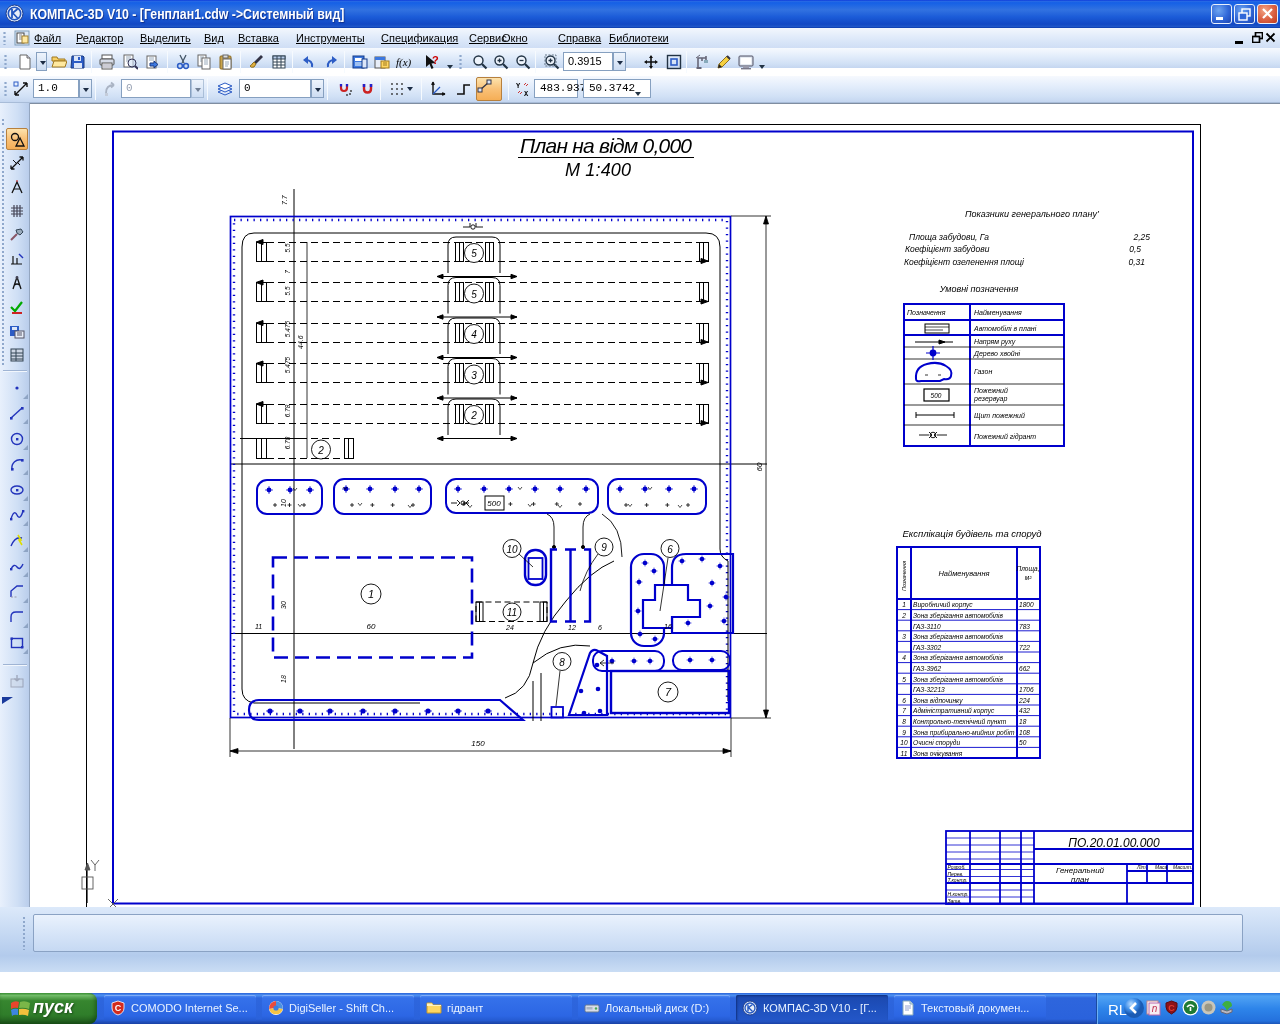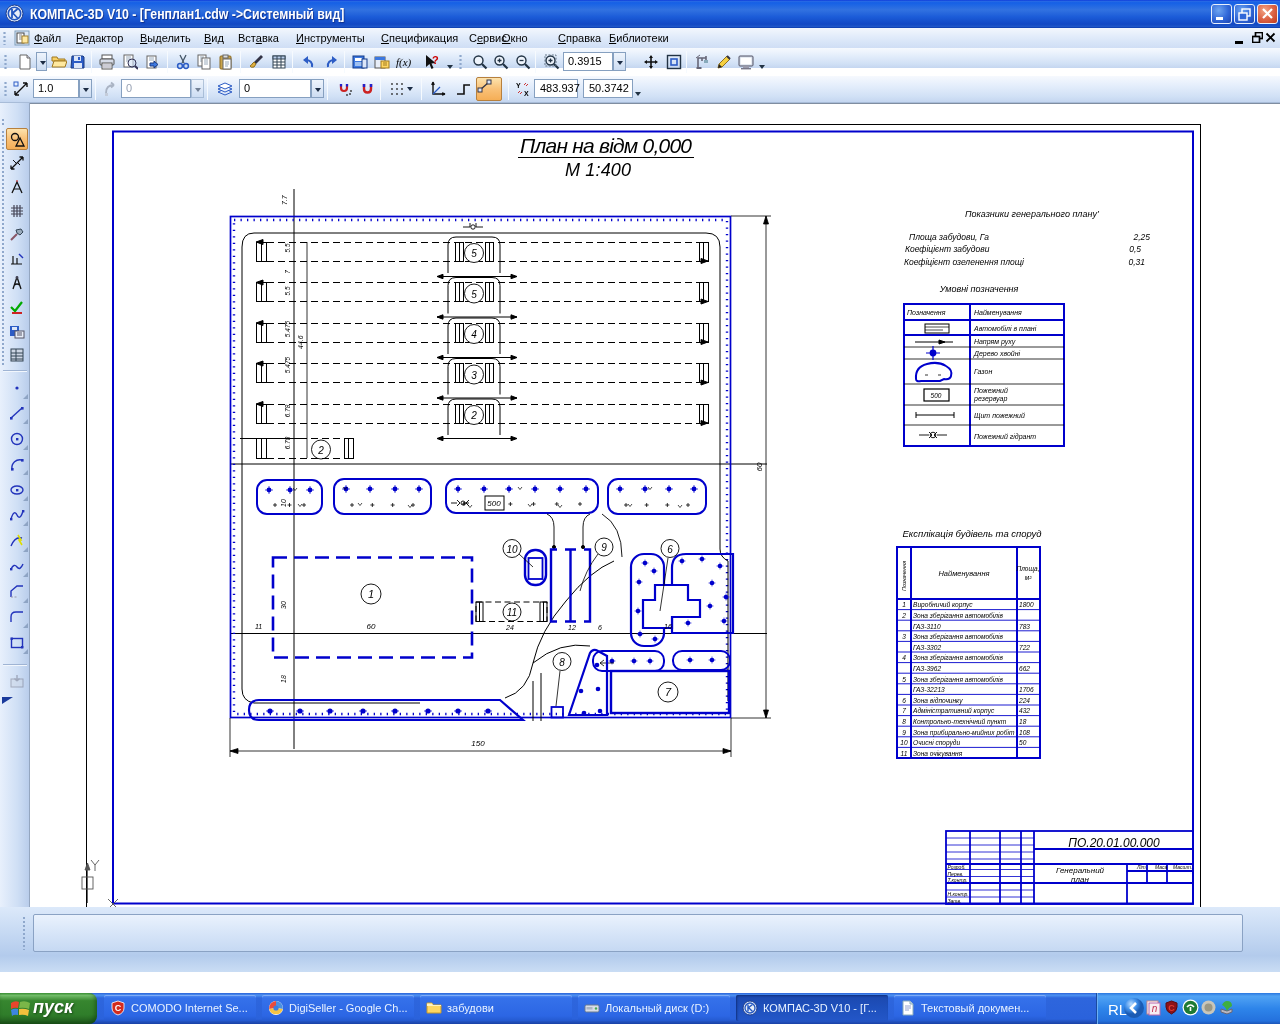--- a/index.html
+++ b/index.html
@@ -14,28 +14,28 @@
 #titlebar .ticon { position:absolute; left:5px; top:4px; width:19px; height:19px; }
 #titlebar .ttext { position:absolute; left:30px; top:6px; color:#fff; font-size:14px; font-weight:bold; text-shadow:1px 1px 1px #10308a; transform-origin:0 0; transform:scaleX(0.88); white-space:nowrap; }
 .wbtn { position:absolute; top:4px; width:21px; height:20px; border-radius:3px; border:1px solid #e8f0fc; }
 #wmin { left:1211px; background:radial-gradient(circle at 35% 30%,#6ea5f0 0%,#3067d8 55%,#1d44b0 100%); }
 #wres { left:1234px; background:radial-gradient(circle at 35% 30%,#6ea5f0 0%,#3067d8 55%,#1d44b0 100%); }
 #wclose { left:1257px; background:radial-gradient(circle at 35% 30%,#f2a586 0%,#dd6547 50%,#c03a1d 100%); }
 
 
 #menubar { position:absolute; left:0; top:28px; width:1280px; height:20px;
   background:linear-gradient(180deg,#f3f7fd 0%,#dfeafa 50%,#cfdef5 100%); }
-#menubar .mitem { position:absolute; top:4px; font-size:11px; color:#000; }
+#menubar .mitem { position:absolute; top:4px; font-size:11px; color:#000;text-decoration:underline; }
 .u { text-decoration:underline; }
 
 
 .tbrow { position:absolute; left:0; width:1280px;
   background:linear-gradient(180deg,#f6f9fe 0%,#e3edfb 40%,#d0e0f5 80%,#c4d6f0 100%); }
 #tb1 { top:48px; height:20px; }
-#tb2 { top:76px; height:27px; border-bottom:1px solid #a8bcd8; }
+#tb2 { top:76px; height:27px; border-bottom:1px solid #a8bcd8;font-family:Liberation Mono, monospace; }
 .handle { position:absolute; width:3px; background-image:radial-gradient(circle,#8fa8cc 1px,rgba(0,0,0,0) 1.3px); background-size:3px 4px; }
 .tsep { position:absolute; width:1px; background:#8fa6ca; border-right:1px solid #f6fafe; }
 .tbtn { position:absolute; width:22px; height:22px; }
 .tbtn svg { position:absolute; left:3px; top:3px; }
 .combo { position:absolute; height:19px; background:#fff; border:1px solid #86a0c0; font-size:11px; color:#000; padding:2px 0 0 4px; }
 .caret { position:absolute; width:13px; height:19px; background:linear-gradient(180deg,#eef4fc,#ccdcf2); border:1px solid #86a0c0; }
 .caret:after { content:""; position:absolute; left:3px; top:8px; border-left:3px solid rgba(0,0,0,0); border-right:3px solid rgba(0,0,0,0); border-top:4px solid #1c2c44; }
 .chev { position:absolute; width:9px; height:22px; }
 .chev:after { content:""; position:absolute; left:1px; top:14px; border-left:3px solid rgba(0,0,0,0); border-right:3px solid rgba(0,0,0,0); border-top:4px solid #234; }
 .obtn { position:absolute; width:26px; height:24px; background:linear-gradient(180deg,#fde3ad,#f9c178 50%,#f5ae56); border:1px solid #b7803d; border-radius:2px; }
@@ -412,21 +412,21 @@
         </svg></div>
     <div class="tsep" style="left:508px;top:2px;height:22px"></div>
     <div class="tbtn" style="left:513px;top:2px">
         <svg width="16" height="16" viewBox="0 0 16 16">
           <text x="0" y="7" font-size="7" fill="#000" font-weight="bold">Y</text>
           <text x="8" y="15" font-size="7" fill="#000" font-weight="bold">X</text>
           <path d="M8 4 l2 -2 m0 3 l2 -2 M2 12 l2 -2 m0 3 l2 -2" stroke="#c33" stroke-width="1"></path>
         </svg>
       </div>
     <div class="field" style="left:534px;top:3px;width:44px">483.937</div>
-    <div class="field" style="left:583px;top:3px;width:50px">50.3742</div>
+    <div class="field" style="left:583px;top:3px;width:68px">50.3742</div>
     <div class="chev" style="left:634px;top:2px"></div>
   </div>
 
   <div id="leftbar">
     <div class="lhandle" style="top:15px;height:8px"></div>
     <div class="lhandle" style="top:27px;height:236px"></div>
     <div class="lbtn" id="geom" style="top:25px">
         <svg width="16" height="16" viewBox="0 0 16 16">
           <circle cx="5" cy="5" r="3.5" fill="none" stroke="#111" stroke-width="1.3"></circle>
           <path d="M10 6 L14 14 L6 14 Z" fill="none" stroke="#111" stroke-width="1.3"></path>
@@ -1110,28 +1110,28 @@
       <div class="tlbl">COMODO Internet Se...</div>
     </div>
     <div class="taskbtn" style="left:262px">
       <svg class="ticn" viewBox="0 0 16 16">
           <circle cx="8" cy="8" r="7" fill="#fff"></circle>
           <path d="M8 8 L8 1 A7 7 0 0 1 14.8 9 Z" fill="#4a90e2"></path>
           <path d="M8 8 L1.2 9 A7 7 0 0 1 8 1 Z" fill="#e84c3d"></path>
           <path d="M8 8 L14.8 9 A7 7 0 0 1 1.2 9 Z" fill="#f6c344"></path>
           <circle cx="8" cy="8" r="2.6" fill="#3b7de0"></circle>
         </svg>
-      <div class="tlbl">DigiSeller - Google Ch...</div>
+      <div class="tlbl">DigiSeller - Shift Ch...</div>
     </div>
     <div class="taskbtn" style="left:420px">
       <svg class="ticn" viewBox="0 0 16 16">
           <path d="M1 4 L1 13 L15 13 L15 5 L7 5 L6 3 L1 3 Z" fill="#ffd763" stroke="#c79a2c"></path>
           <path d="M1 6 L15 6 L15 5 L7 5 L6 3.5 L1 3.5 Z" fill="#fff3c2"></path>
         </svg>
-      <div class="tlbl">забудови</div>
+      <div class="tlbl">гідрант</div>
     </div>
     <div class="taskbtn" style="left:578px">
       <svg class="ticn" viewBox="0 0 16 16">
           <rect x="1" y="5" width="14" height="7" rx="1.5" fill="#d8dde8" stroke="#6a7a90"></rect>
           <circle cx="12" cy="8.5" r="1.2" fill="#4a5"></circle>
           <rect x="2.5" y="7" width="6" height="2.5" fill="#aab4c4"></rect>
         </svg>
       <div class="tlbl">Локальный диск (D:)</div>
     </div>
     <div class="taskbtn active" style="left:736px">

